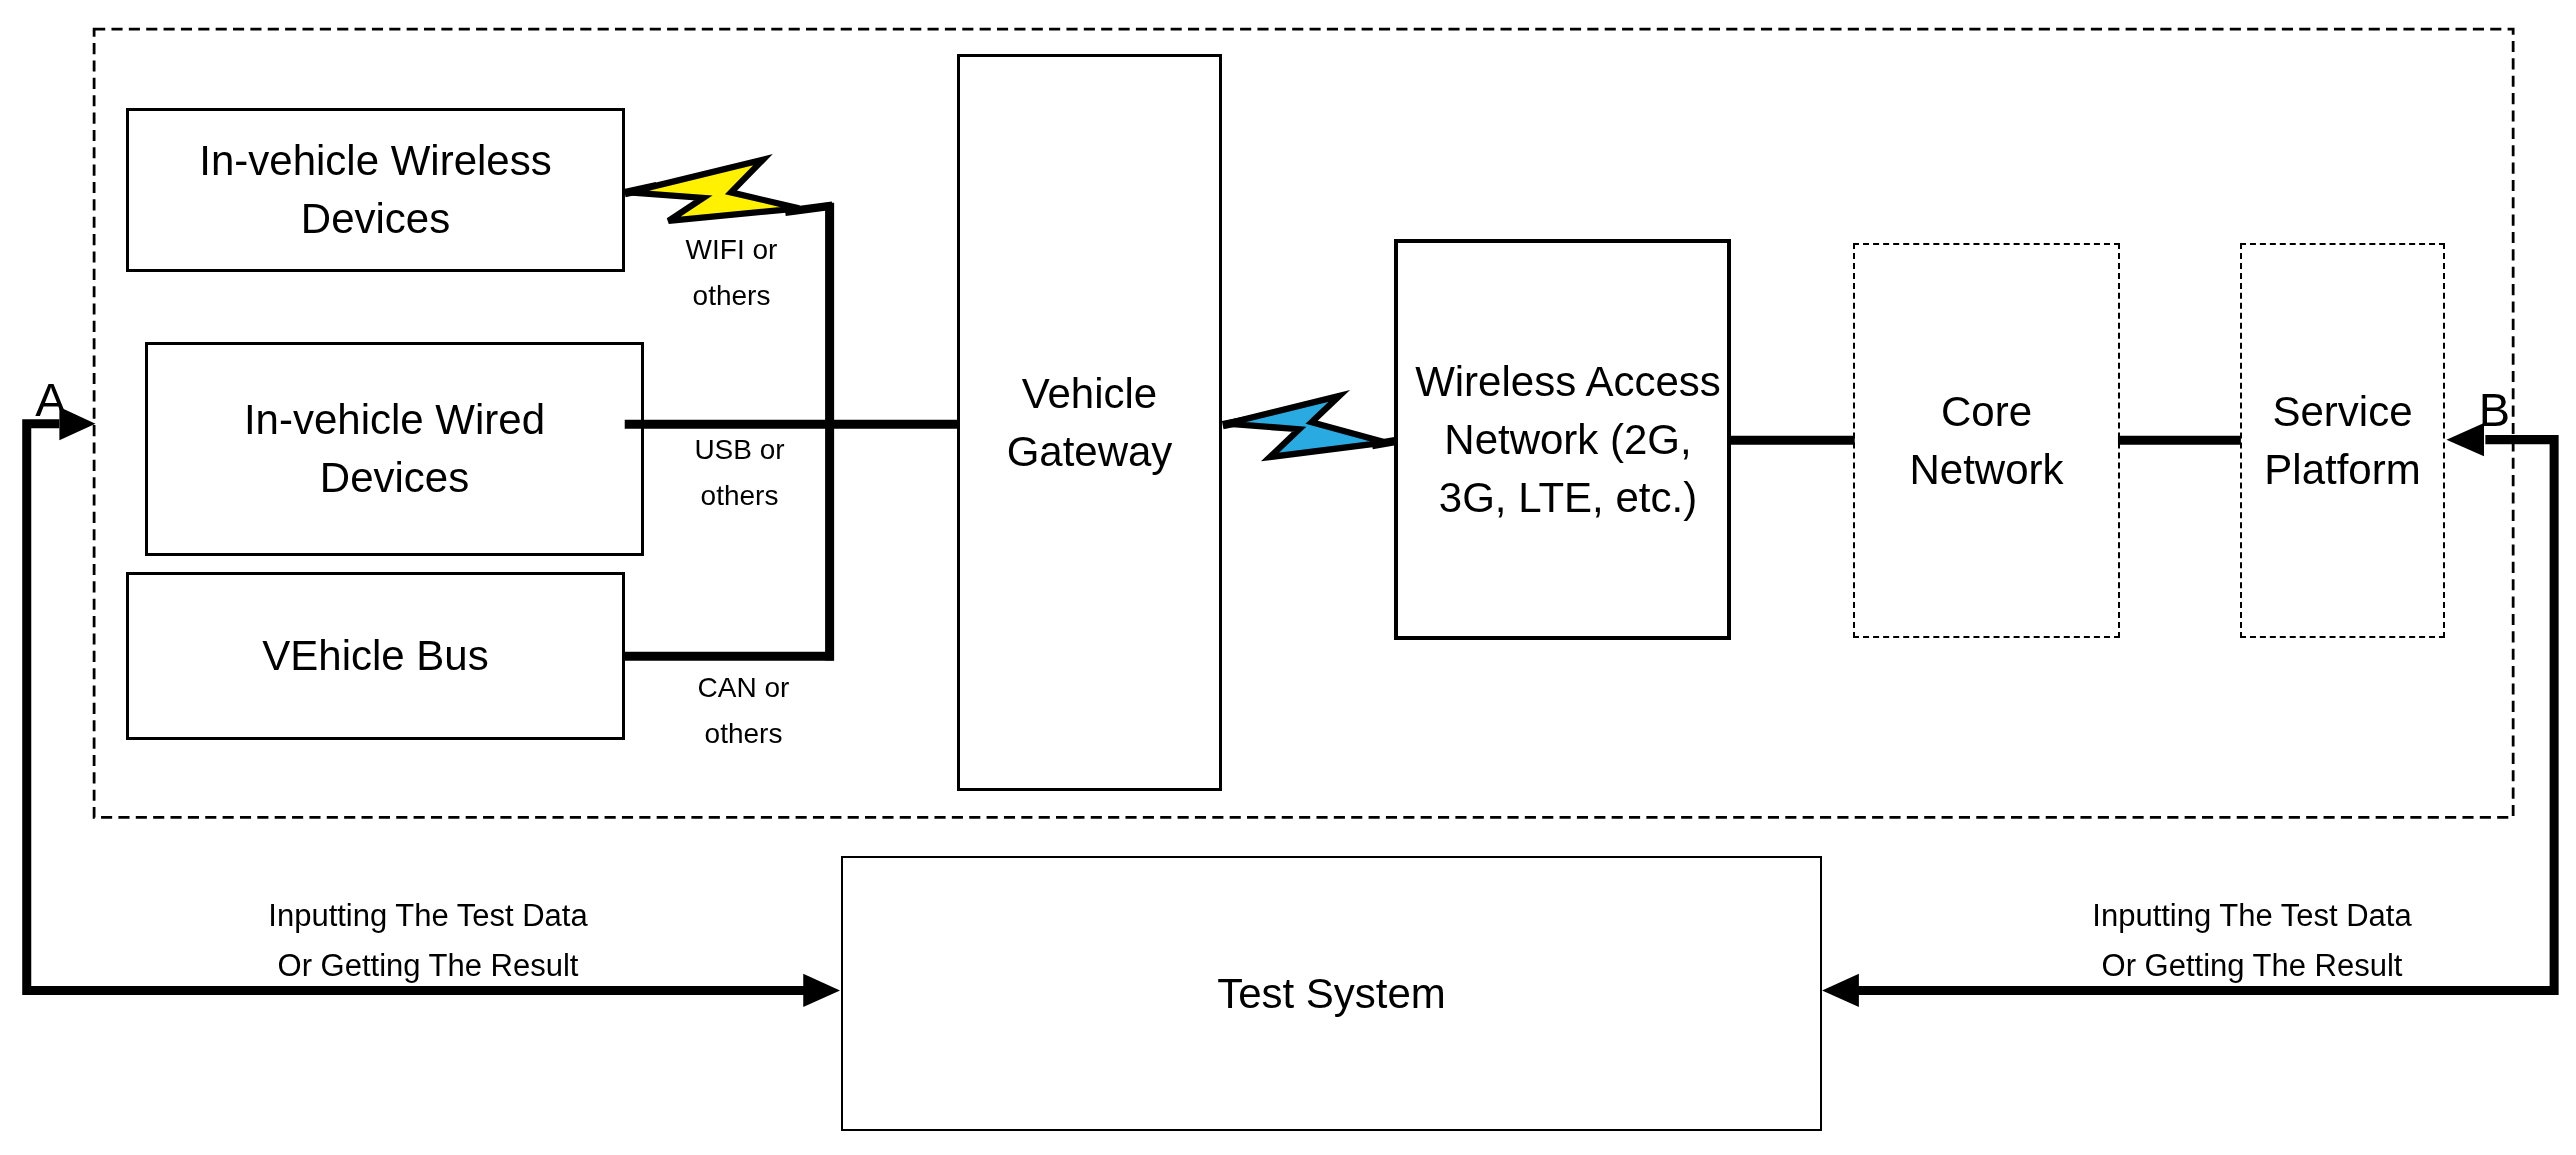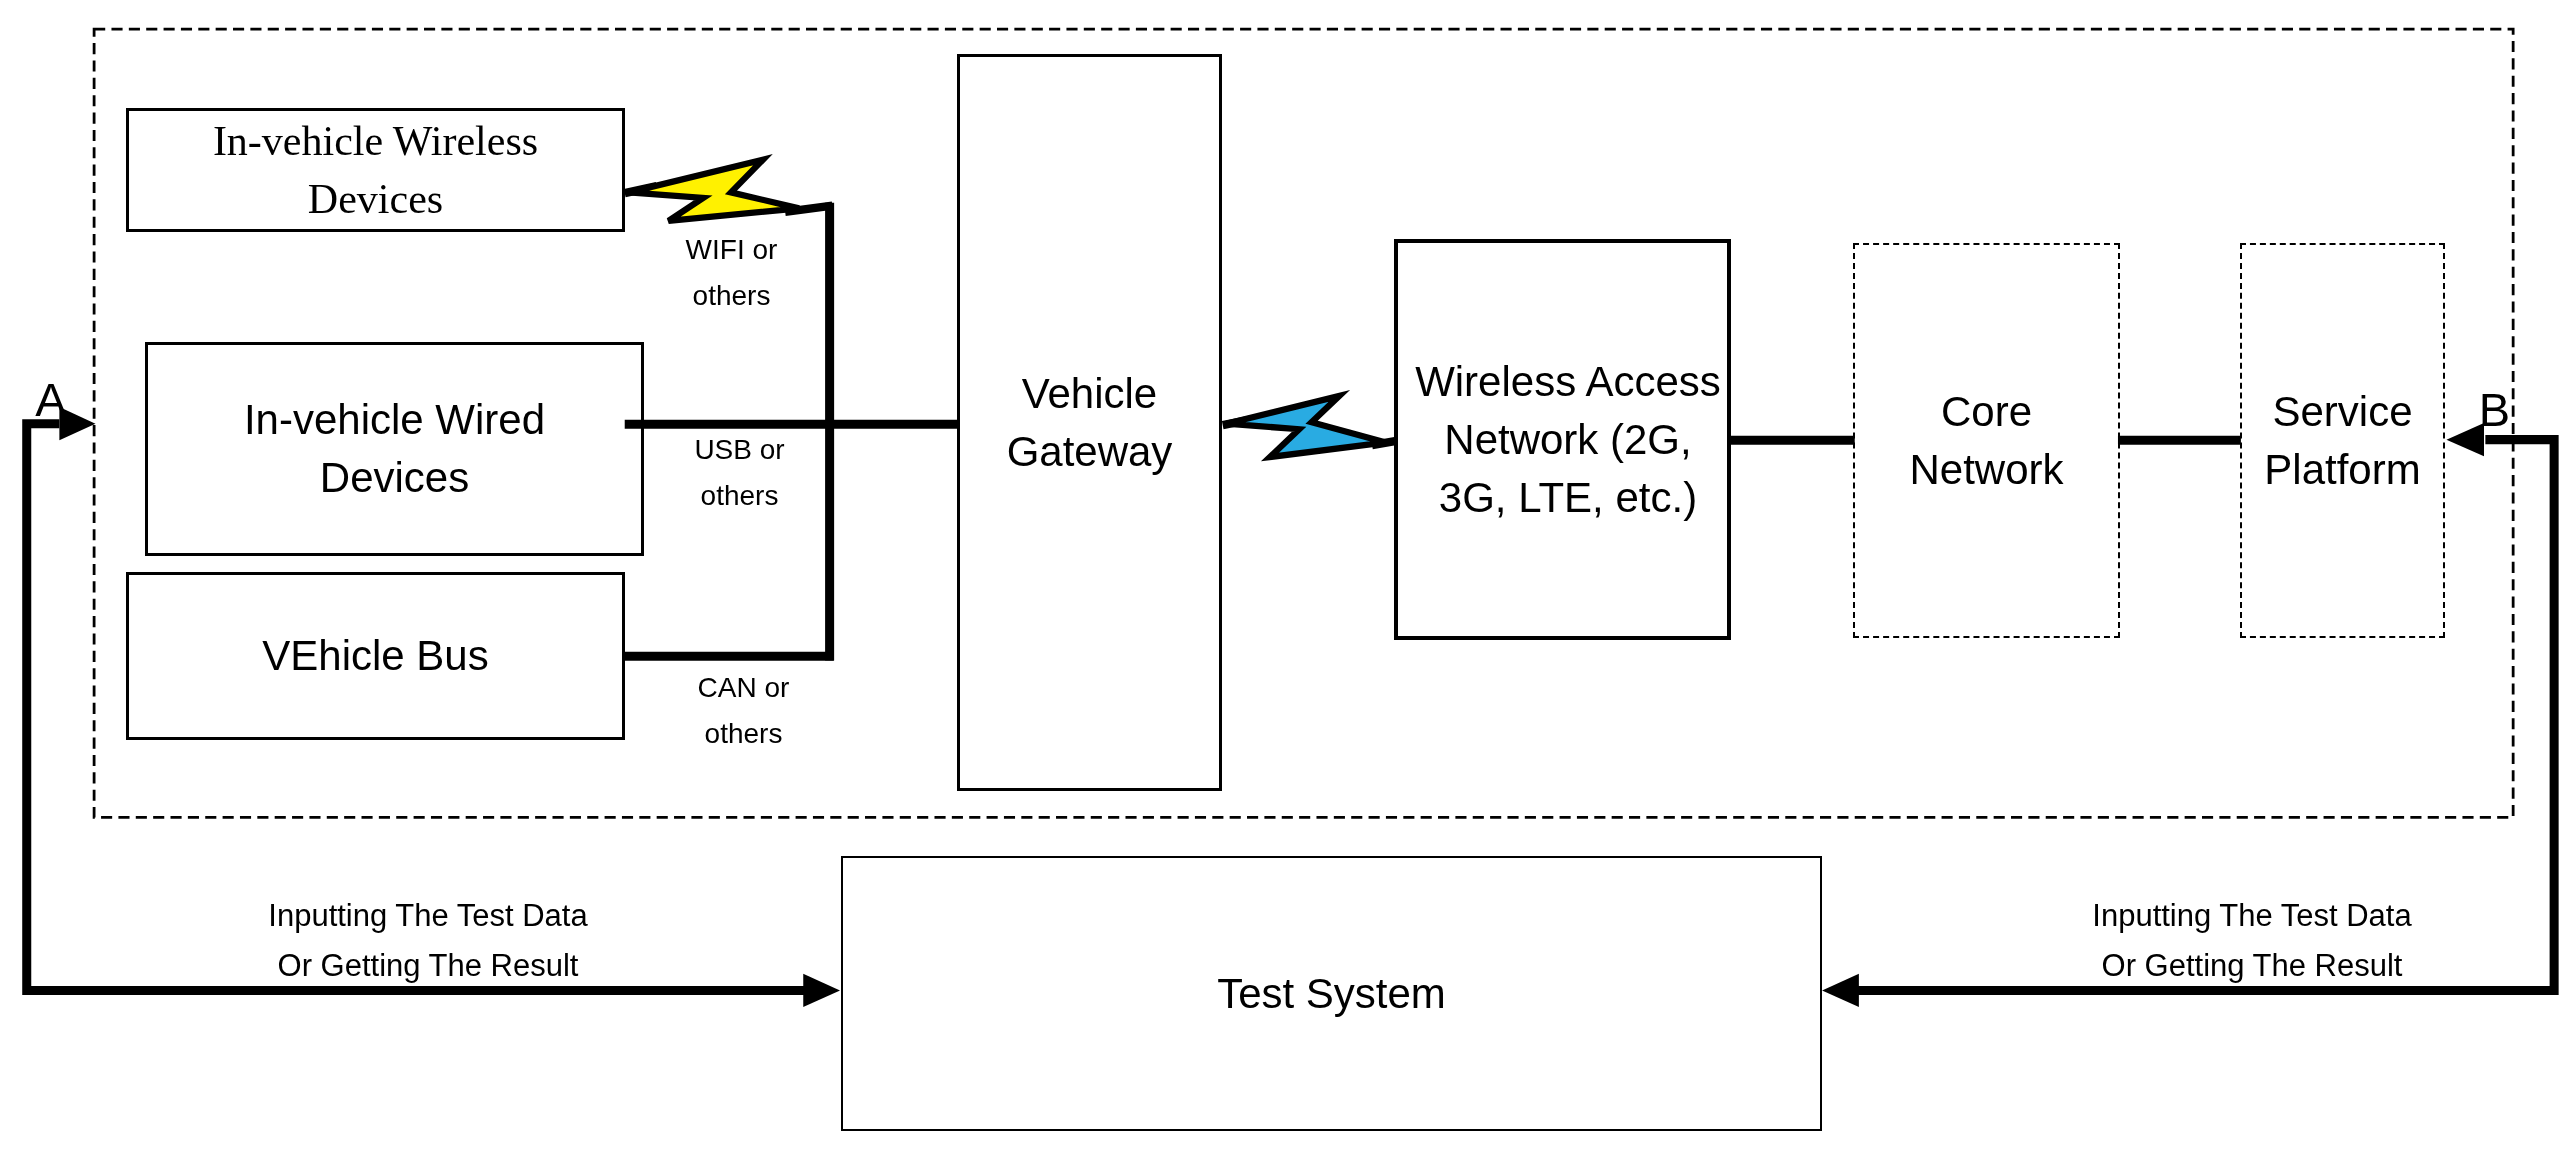--- a/index.html
+++ b/index.html
@@ -25,21 +25,21 @@
   .pt{
     position:absolute;display:flex;align-items:center;justify-content:center;
     font-size:47px;z-index:3;
   }
 </style>
 </head>
 <body>
 
 <div class="canvas">
 
-  <div class="box" style="left:126px;top:108px;width:499px;height:124px;font-family:Liberation Serif, serif;">
+  <div class="box" style="left:126px;top:108px;width:499px;height:164px;">
     <span class="ln">In-vehicle Wireless</span>
     <span class="ln">Devices</span>
   </div>
 
   <div class="box" style="left:114px;top:342px;width:499px;height:214px;margin-left:31px;">
     <span class="ln">In-vehicle Wired</span>
     <span class="ln">Devices</span>
   </div>
 
   <div class="box" style="left:957px;top:54px;width:265px;height:737px;">

